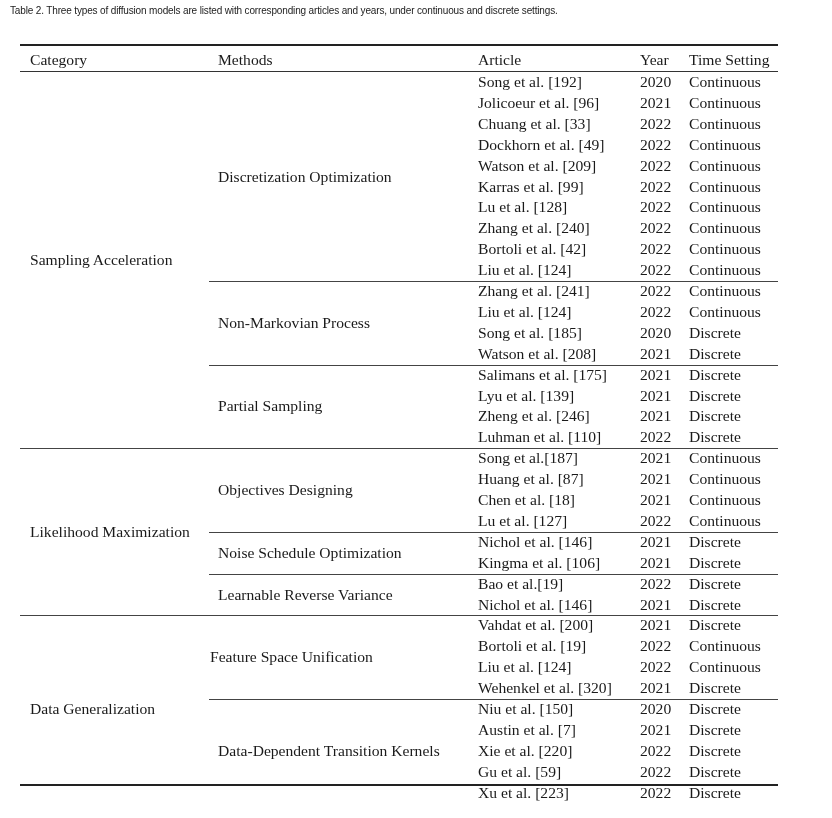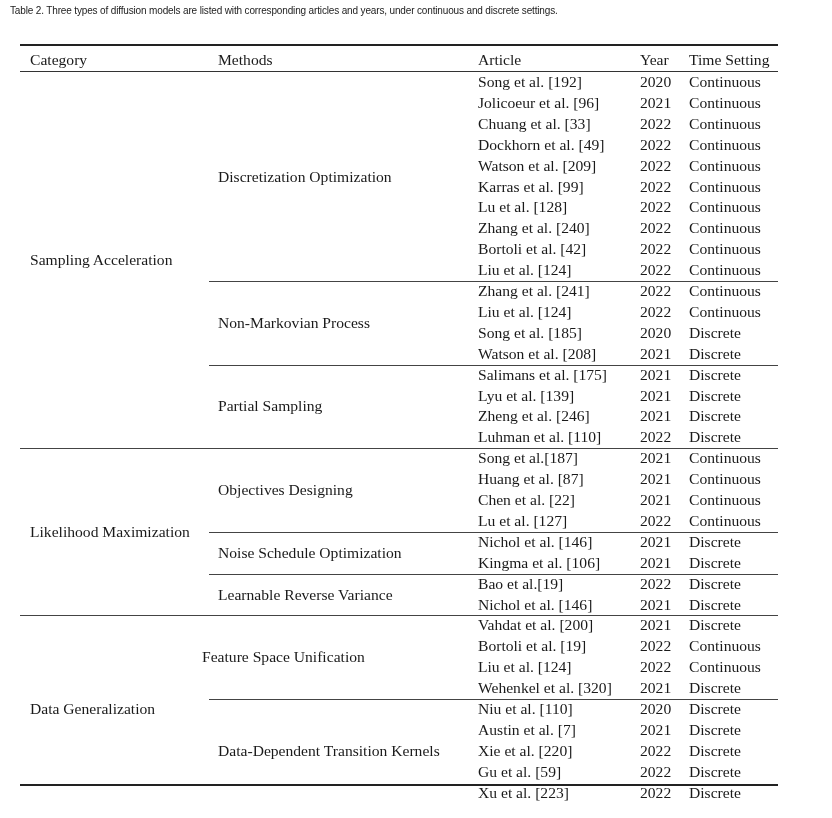--- a/index.html
+++ b/index.html
@@ -94,21 +94,21 @@
       <div class="cell" style="left:669px;top:383.29999999999995px">Discrete</div>
       <div class="cell" style="left:198px;top:352.4px">Partial Sampling</div>
       <div class="cell" style="left:10px;top:206.1px">Sampling Acceleration</div>
       <div class="grp-rule" style="left:0;width:758px;top:404.2px"></div>
       <div class="cell" style="left:458px;top:404.2px">Song et al.[187]</div>
       <div class="cell" style="left:620px;top:404.2px">2021</div>
       <div class="cell" style="left:669px;top:404.2px">Continuous</div>
       <div class="cell" style="left:458px;top:425.09999999999997px">Huang et al. [87]</div>
       <div class="cell" style="left:620px;top:425.09999999999997px">2021</div>
       <div class="cell" style="left:669px;top:425.09999999999997px">Continuous</div>
-      <div class="cell" style="left:458px;top:446px">Chen et al. [22]</div>
+      <div class="cell" style="left:458px;top:446px">Chen et al. [18]</div>
       <div class="cell" style="left:620px;top:446px">2021</div>
       <div class="cell" style="left:669px;top:446px">Continuous</div>
       <div class="cell" style="left:458px;top:466.9px">Lu et al. [127]</div>
       <div class="cell" style="left:620px;top:466.9px">2022</div>
       <div class="cell" style="left:669px;top:466.9px">Continuous</div>
       <div class="cell" style="left:198px;top:436px">Objectives Designing</div>
       <div class="grp-rule" style="left:189px;width:569px;top:487.79999999999995px"></div>
       <div class="cell" style="left:458px;top:487.79999999999995px">Nichol et al. [146]</div>
       <div class="cell" style="left:620px;top:487.79999999999995px">2021</div>
       <div class="cell" style="left:669px;top:487.79999999999995px">Discrete</div>
@@ -131,23 +131,23 @@
       <div class="cell" style="left:669px;top:571.4px">Discrete</div>
       <div class="cell" style="left:458px;top:592.3px">Bortoli et al. [19]</div>
       <div class="cell" style="left:620px;top:592.3px">2022</div>
       <div class="cell" style="left:669px;top:592.3px">Continuous</div>
       <div class="cell" style="left:458px;top:613.1999999999999px">Liu et al. [124]</div>
       <div class="cell" style="left:620px;top:613.1999999999999px">2022</div>
       <div class="cell" style="left:669px;top:613.1999999999999px">Continuous</div>
       <div class="cell" style="left:458px;top:634.0999999999999px">Wehenkel et al. [320]</div>
       <div class="cell" style="left:620px;top:634.0999999999999px">2021</div>
       <div class="cell" style="left:669px;top:634.0999999999999px">Discrete</div>
-      <div class="cell" style="left:182px;top:603.1999999999999px">Feature Space Unification</div>
+      <div class="cell" style="left:190px;top:603.1999999999999px">Feature Space Unification</div>
       <div class="grp-rule" style="left:189px;width:569px;top:655px"></div>
-      <div class="cell" style="left:458px;top:655px">Niu et al. [110]</div>
+      <div class="cell" style="left:458px;top:655px">Niu et al. [150]</div>
       <div class="cell" style="left:620px;top:655px">2020</div>
       <div class="cell" style="left:669px;top:655px">Discrete</div>
       <div class="cell" style="left:458px;top:675.9px">Austin et al. [7]</div>
       <div class="cell" style="left:620px;top:675.9px">2021</div>
       <div class="cell" style="left:669px;top:675.9px">Discrete</div>
       <div class="cell" style="left:458px;top:696.8px">Xie et al. [220]</div>
       <div class="cell" style="left:620px;top:696.8px">2022</div>
       <div class="cell" style="left:669px;top:696.8px">Discrete</div>
       <div class="cell" style="left:458px;top:717.6999999999999px">Gu et al. [59]</div>
       <div class="cell" style="left:620px;top:717.6999999999999px">2022</div>

